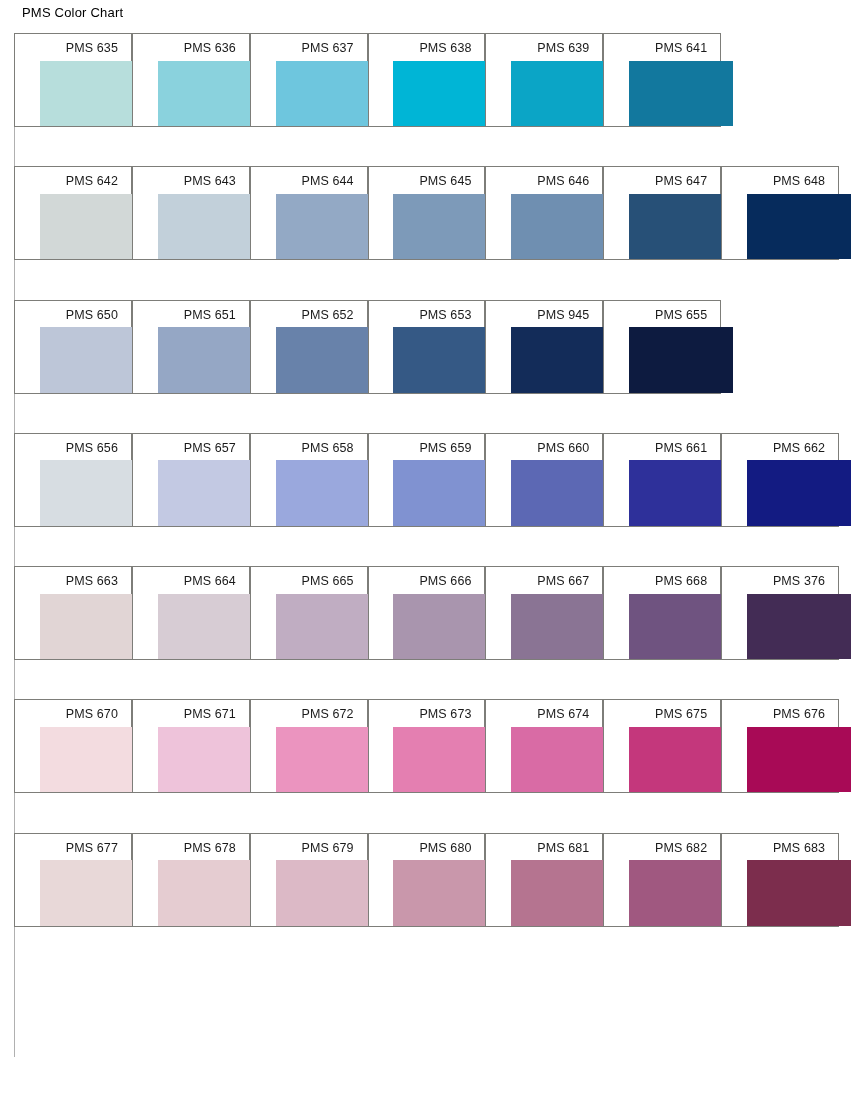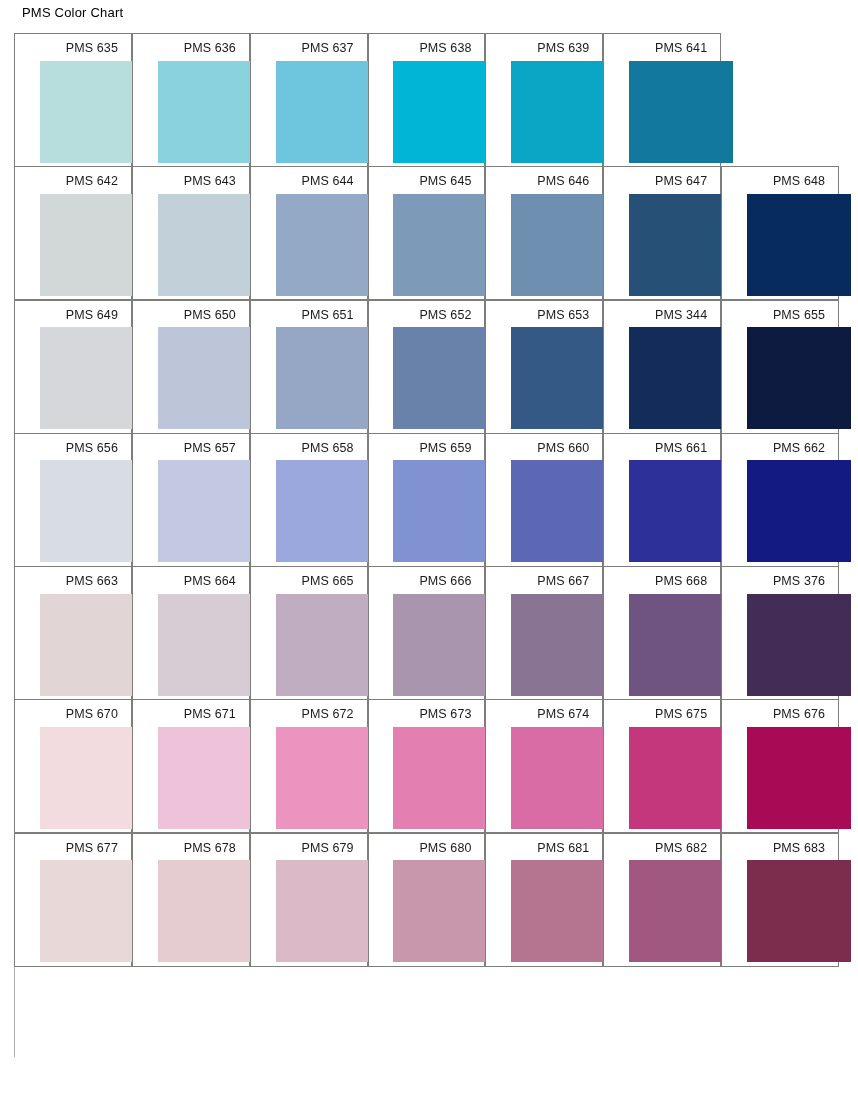--- a/index.html
+++ b/index.html
@@ -47,21 +47,21 @@
   }
 
   .chart-row {
     display: flex;
     width: 825px;
     height: 133.3px;
   }
 
   .swatch-cell {
     width: 117.85px;
-    height: 134px;
+    height: 94px;
     box-sizing: border-box;
     border: 1px solid #7d7d79;
     background: #ffffff;
     display: flex;
     flex-direction: column;
     align-items: center;
     position: relative;
     padding-left: 38px;
   }
 
@@ -142,41 +142,37 @@
         <div class="swatch-label">PMS 647</div>
         <div class="swatch-color" style="background-color: rgb(39, 80, 119);"></div>
       </div>
       <div class="swatch-cell">
         <div class="swatch-label">PMS 648</div>
         <div class="swatch-color" style="background-color: rgb(6, 43, 92);"></div>
       </div>
     </div>
     <div class="chart-row">
       <div class="swatch-cell">
-        <div class="swatch-label">PMS 649</div>
-        <div class="swatch-color" style="background-color: rgb(214, 215, 218);"></div>
-      </div>
-      <div class="swatch-cell">
         <div class="swatch-label">PMS 650</div>
         <div class="swatch-color" style="background-color: rgb(189, 198, 216);"></div>
       </div>
       <div class="swatch-cell">
         <div class="swatch-label">PMS 651</div>
         <div class="swatch-color" style="background-color: rgb(149, 167, 197);"></div>
       </div>
       <div class="swatch-cell">
         <div class="swatch-label">PMS 652</div>
         <div class="swatch-color" style="background-color: rgb(104, 130, 170);"></div>
       </div>
       <div class="swatch-cell">
         <div class="swatch-label">PMS 653</div>
         <div class="swatch-color" style="background-color: rgb(53, 89, 133);"></div>
       </div>
       <div class="swatch-cell">
-        <div class="swatch-label">PMS 344</div>
+        <div class="swatch-label">PMS 945</div>
         <div class="swatch-color" style="background-color: rgb(19, 44, 89);"></div>
       </div>
       <div class="swatch-cell">
         <div class="swatch-label">PMS 655</div>
         <div class="swatch-color" style="background-color: rgb(13, 27, 64);"></div>
       </div>
     </div>
     <div class="chart-row">
       <div class="swatch-cell">
         <div class="swatch-label">PMS 656</div>

